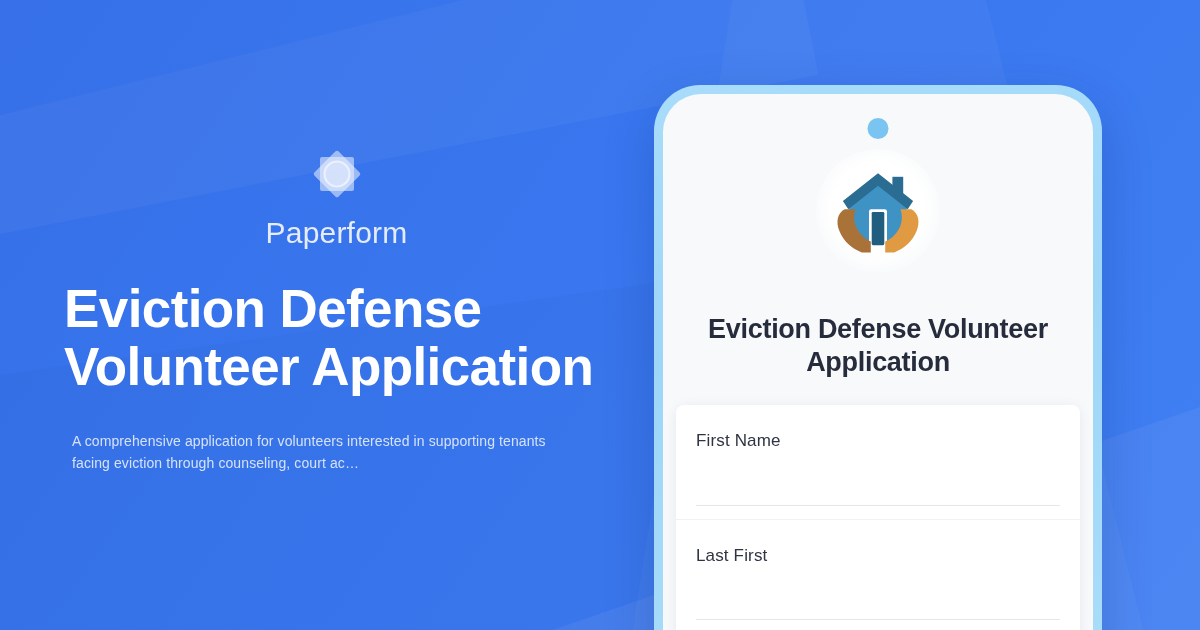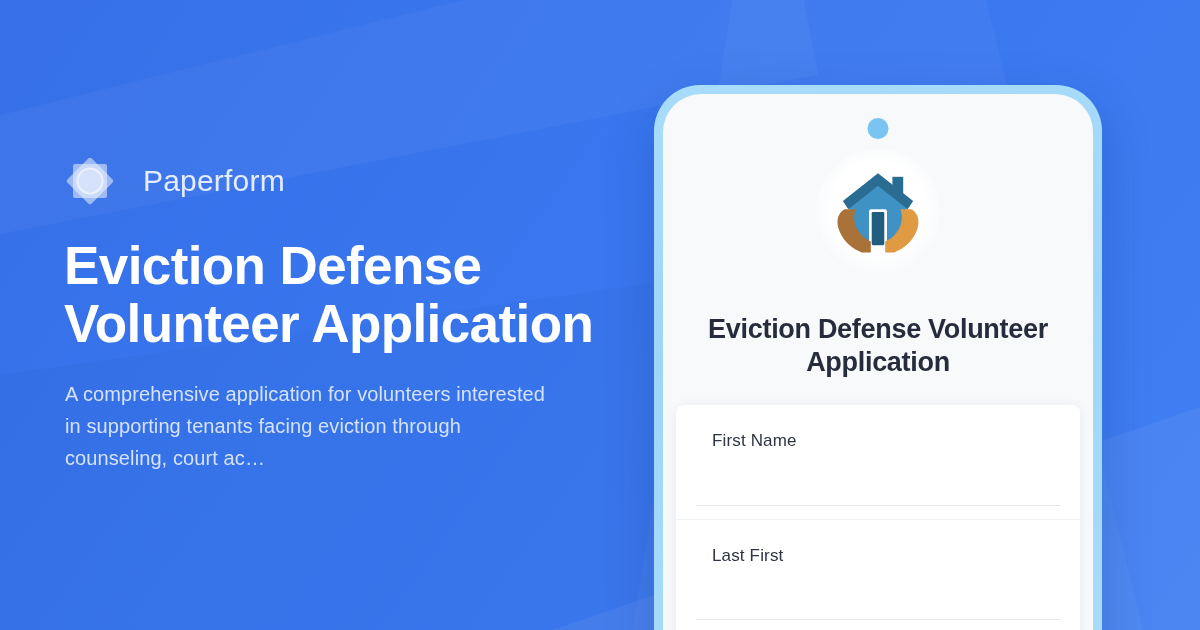--- a/index.html
+++ b/index.html
@@ -83,22 +83,23 @@
     height: 630px;
     display: flex;
     flex-direction: column;
     justify-content: center;
     z-index: 3;
   }
 
   .brand {
     display: flex;
     align-items: center;
-    gap: 27px;
+    gap: 16px;
     margin-bottom: 30px;
+    flex-direction: column;
   }
   .brand-mark {
     width: 52px;
     height: 52px;
     flex: 0 0 52px;
     opacity: 0.92;
   }
   .brand-name {
     font-size: 30px;
     letter-spacing: 0.2px;
@@ -110,25 +111,25 @@
     font-size: 53px;
     line-height: 1.09;
     font-weight: 700;
     color: #ffffff;
     letter-spacing: -0.6px;
     margin: 0 0 26px 0;
     max-width: 540px;
   }
 
   .page-desc {
-    font-size: 20px;
+    font-size: 14px;
     line-height: 1.58;
     color: #d5e2fb;
     font-weight: 400;
-    margin: 1px;
+    margin: 8px;
     max-width: 482px;
     letter-spacing: 0.1px;
   }
 
   
   .phone {
     position: absolute;
     left: 654px;
     top: 85px;
     width: 448px;
@@ -194,21 +195,21 @@
     left: 13px;
     right: 13px;
     bottom: 0;
     background: #ffffff;
     border-radius: 8px 8px 0 0;
     box-shadow: 0 2px 14px rgba(20,40,90,0.07);
     overflow: hidden;
   }
   .field {
     position: relative;
-    padding: 26px 20px 0 36px;
+    padding: 26px 20px 0 20px;
     height: 114px;
     box-sizing: border-box;
   }
   .field + .field { border-top: 1px solid #f0f2f5; }
   .field-label {
     font-size: 17px;
     color: #2e3442;
     font-weight: 400;
     letter-spacing: 0.15px;
   }

